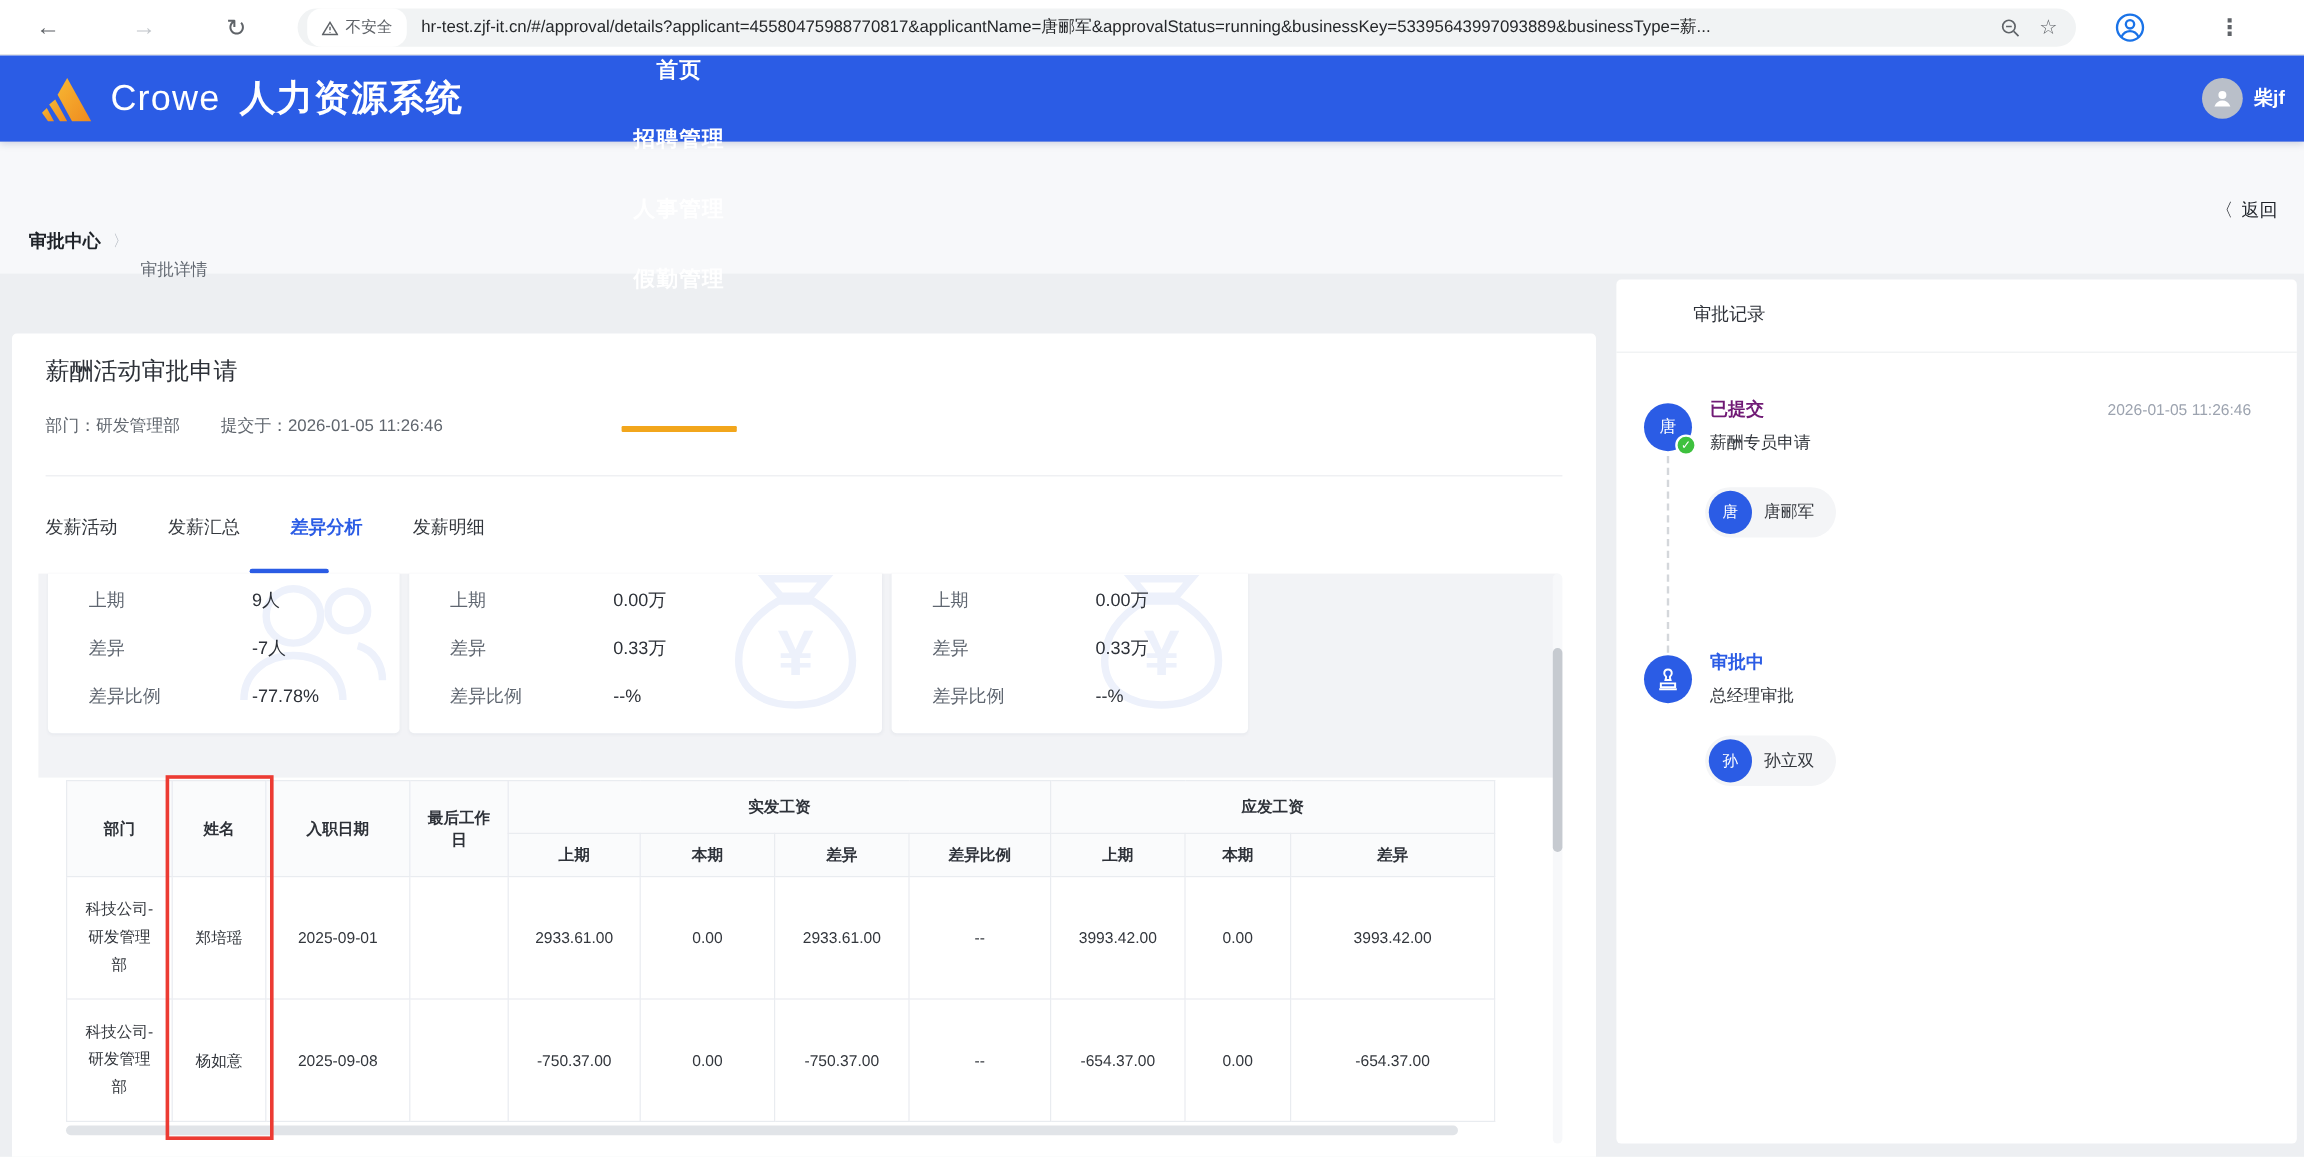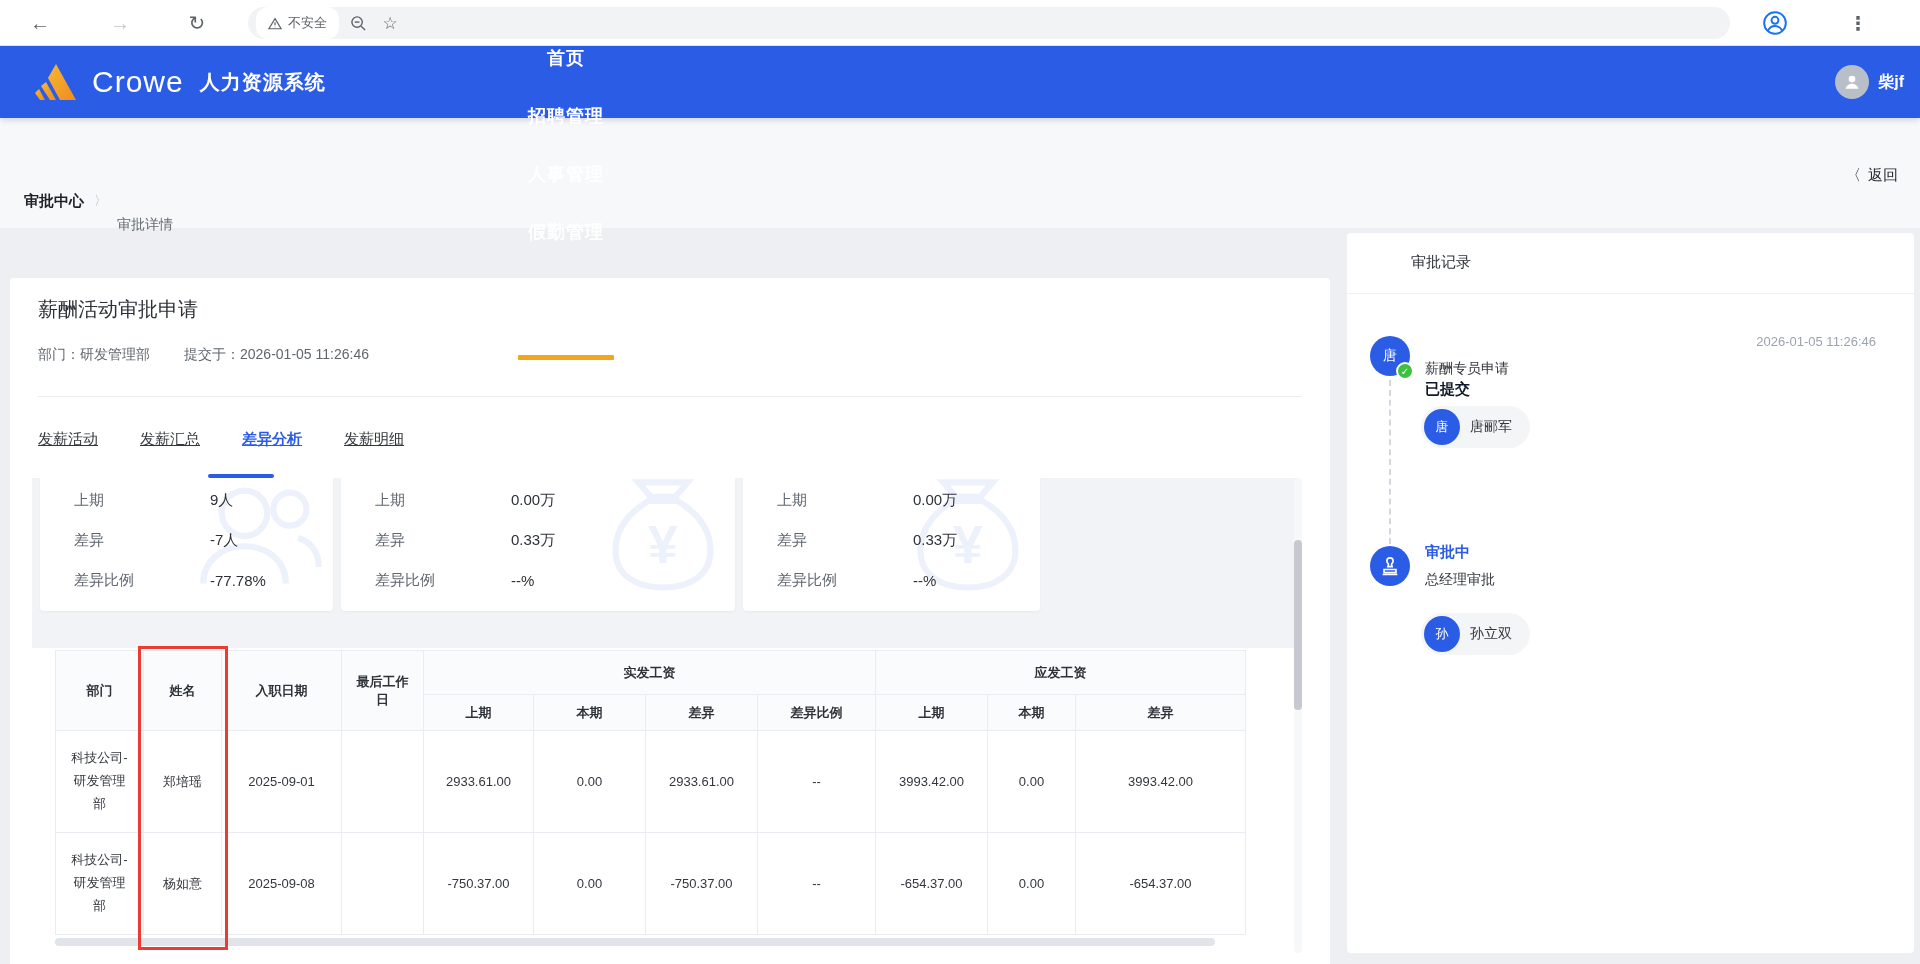--- a/index.html
+++ b/index.html
@@ -13,21 +13,21 @@
   .omnibox { position:absolute; left:248px; top:7px; width:1482px; height:32px; border-radius:16px; background:#f1f3f4; display:flex; align-items:center; padding:0 10px 0 8px; }
   .sec-chip { display:flex; align-items:center; gap:6px; background:#ffffff; border-radius:12px; height:24px; padding:16px 12px; color:#5f6368; font-size:13px; white-space:nowrap; }
   .url-text { flex:1; margin-left:12px; font-size:14px; color:#26282b; white-space:nowrap; overflow:hidden; }
   .omni-ico { width:26px; height:26px; display:flex; align-items:center; justify-content:center; color:#5f6368; font-size:17px; margin-left:6px; cursor:pointer; }
   .chrome-right-ico { position:absolute; top:8px; width:30px; height:30px; display:flex; align-items:center; justify-content:center; cursor:pointer; }
 
   
   .app-header { position:absolute; left:0; top:46px; width:1920px; height:72px; background:#2b5ce5; box-shadow:0 2px 6px rgba(30,50,120,.18); z-index:25; }
   .logo-wrap { position:absolute; left:30px; top:16px; display:flex; align-items:center; }
   .brand-name { color:#fff; font-size:30px; letter-spacing:1px; margin-left:14px; font-weight:400; }
-  .system-name { color:#fff; font-size:20px; font-weight:700; margin-left:16px; letter-spacing:1px; }
+  .system-name { color:#fff; font-size:30px; font-weight:700; margin-left:16px; letter-spacing:1px; }
   .top-nav { position:absolute; left:505px; top:0; height:72px; display:flex; align-items:center; gap:34px;flex-direction:column; }
   .top-nav-item { position:relative; height:72px; display:flex; align-items:center; color:#fff; font-size:18px; font-weight:700; cursor:pointer; padding:0 4px; letter-spacing:1px; }
   .top-nav-item.active::after { content:""; position:absolute; left:50%; transform:translateX(-50%); bottom:0; width:96px; height:5px; background:#f2a61c; border-radius:1px; }
   .header-user { position:absolute; right:16px; top:0; height:72px; display:flex; align-items:center; gap:9px; cursor:pointer; }
   .header-avatar { width:34px; height:34px; border-radius:50%; background:#b9bfc9; display:flex; align-items:center; justify-content:center; }
   .header-username { color:#fff; font-size:16px; font-weight:700; }
 
   
   .crumb-strip { position:absolute; left:0; top:118px; width:1920px; height:110px; background:#f7f8fa; }
   .crumb-row { position:absolute; left:24px; top:50px; display:flex; align-items:center; font-size:14px; }
@@ -39,21 +39,21 @@
 
   
   .main-card { position:absolute; left:10px; top:242px; width:1320px; height:736px; background:#fff; border-radius:4px; overflow:hidden;margin-top:36px; }
   .side-card { position:absolute; left:1347px; top:233px; width:567px; height:720px; background:#fff; border-radius:4px; }
 
   .page-title { position:absolute; left:28px; top:18px; font-size:20px; color:#2d3138; font-weight:500; }
   .meta-row { position:absolute; left:28px; top:68px; font-size:14px; color:#60666e; display:flex; gap:34px; }
   .divider { position:absolute; left:28px; right:28px; top:118px; height:1px; background:#ebedf0; }
 
   .tabs-row { position:absolute; left:28px; top:152px; display:flex; gap:42px; }
-  .tab-item { font-size:15px; color:#33373d; font-weight:500; cursor:pointer;text-decoration:underline; }
+  .tab-item { font-size:15px; color:#33373d; font-weight:500; cursor:pointer; }
   .tab-item.active { color:#2b5ce5; font-weight:600; }
   .ink-bar { position:absolute; left:198px; top:196px; width:66px; height:4px; background:#2b5ce5; border-radius:2px; }
 
   .stats-band { position:absolute; left:22px; top:200px; width:1266px; height:170px; background:#f2f3f6; }
   .stat-card { position:absolute; top:200px; height:133px; background:#fff; border-radius:0 0 4px 4px; box-shadow:0 1px 3px rgba(40,60,100,.05); overflow:hidden; }
   .stat-rows { position:relative; z-index:2; padding-top:2px; }
   .stat-row { height:40px; display:flex; align-items:center; padding-left:34px; font-size:15px; }
   .stat-label { width:136px; color:#5f6670; }
   .stat-value { color:#2d3138; }
   .watermark { position:absolute; right:6px; top:-10px; width:132px; height:140px; z-index:1; }
@@ -71,21 +71,21 @@
   .v-track { position:absolute; left:1284px; top:200px; width:8px; height:475px; background:#f7f8fa; border-radius:4px; }
   .v-thumb { position:absolute; left:1284px; top:262px; width:8px; height:170px; background:#c6cad0; border-radius:4px; cursor:pointer; }
   .h-thumb { position:absolute; left:45px; top:660px; width:1160px; height:8px; background:#e1e4e8; border-radius:4px; cursor:pointer; }
 
   
   .side-title { position:absolute; left:30px; top:20px; font-size:15px; font-weight:500; color:#2d3138;margin-left:34px; }
   .side-divider { position:absolute; left:0; right:0; top:60px; height:1px; background:#eef0f2; }
   .step-node { position:absolute; left:23px; width:40px; height:40px; border-radius:50%; background:#2b5ce5; color:#fff; display:flex; align-items:center; justify-content:center; font-size:14px; }
   .node-badge { position:absolute; left:49px; width:18px; height:18px; border-radius:50%; background:#3ec13e; border:2px solid #fff; color:#fff; font-size:10px; display:flex; align-items:center; justify-content:center; }
   .step-status { position:absolute; left:78px; font-size:15px; font-weight:700; }
-  .step-status.green { color:#0f172a;margin-top:48px; }
+  .step-status.green { color:#701a75; }
   .step-status.blue { color:#2b5ce5; }
   .step-time { position:absolute; right:38px; font-size:13px; color:#9ca3af; }
   .step-nodename { position:absolute; left:78px; font-size:14px; color:#33373d; }
   .person-pill { position:absolute; left:74px; height:42px; border-radius:21px; background:#f4f5f7; display:inline-flex; align-items:center; padding:3px 18px 3px 3px; }
   .pill-avatar { width:36px; height:36px; border-radius:50%; background:#2b5ce5; color:#fff; font-size:13px; display:flex; align-items:center; justify-content:center; }
   .pill-name { margin-left:10px; font-size:14px; color:#33373d;text-align:center; }
   .dash-line { position:absolute; left:42px; width:0; border-left:2px dashed #d4d7db; }
 </style>
 </head>
 <body>
@@ -99,20 +99,21 @@
     <div class="sec-chip">
       <span style="display:flex;">
         <svg width="14" height="13" viewBox="0 0 16 14" fill="none" stroke="#5f6368" stroke-width="1.4">
           <path d="M8 1.5 L15 13 H1 Z"></path>
             <line x1="8" y1="5.5" x2="8" y2="9"></line>
             <line x1="8" y1="10.6" x2="8" y2="11.4"></line>
         </svg>
       </span>
       <span>不安全</span>
     </div>
+    <span class="url-text">hr-test.zjf-it.cn/#/approval/details?applicant=45580475988770817&amp;applicantName=唐郦军&amp;approvalStatus=running&amp;businessKey=53395643997093889&amp;businessType=薪...</span>
     <span class="omni-ico">
       <svg width="17" height="17" viewBox="0 0 18 18" fill="none" stroke="#5f6368" stroke-width="1.5">
         <circle cx="7.5" cy="7.5" r="5.5"></circle>
           <line x1="11.8" y1="11.8" x2="16" y2="16"></line>
           <line x1="5" y1="7.5" x2="10" y2="7.5"></line>
       </svg>
     </span>
     <span class="omni-ico">☆</span>
   </div>
 

